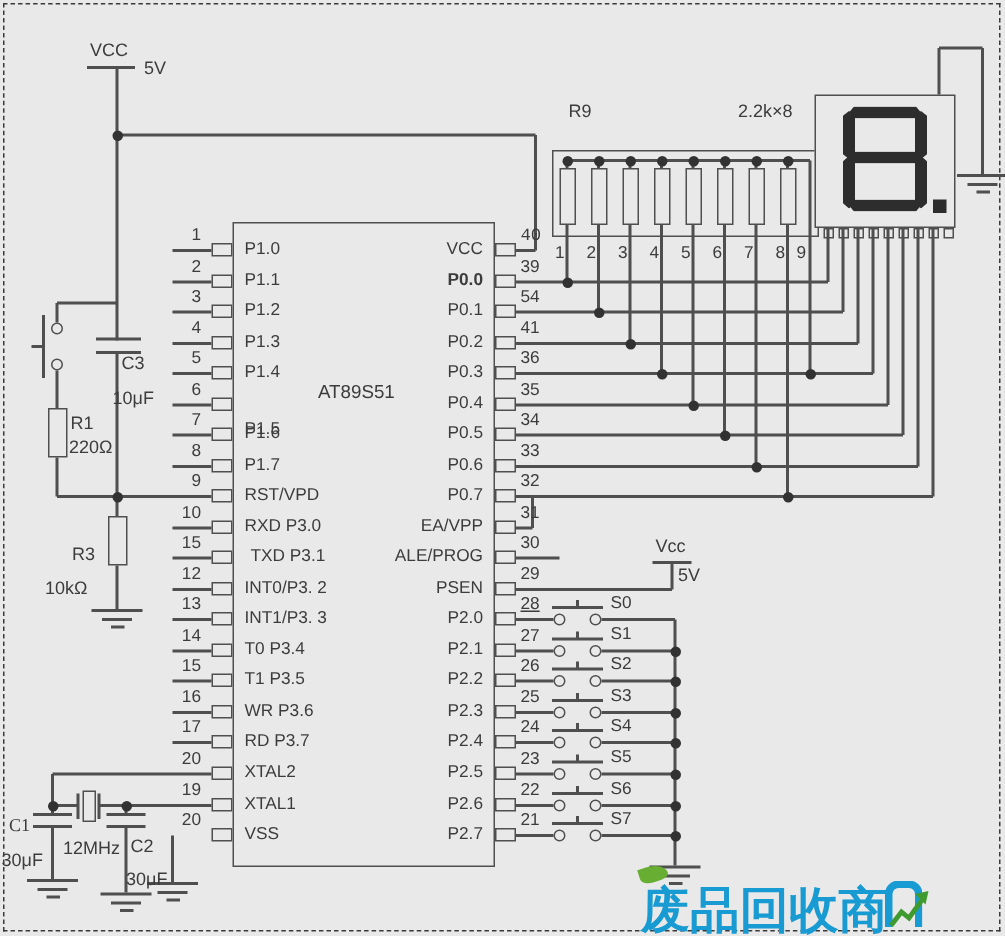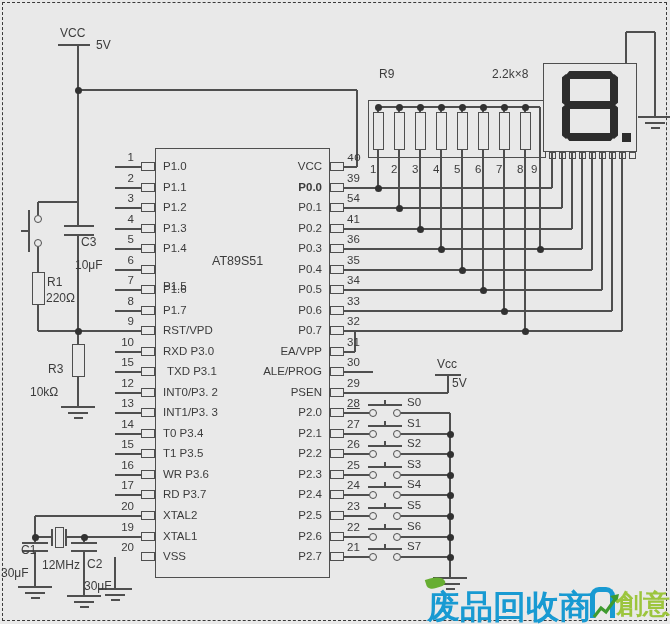--- a/index.html
+++ b/index.html
@@ -38,38 +38,37 @@
   <span class="lbl" style="left:444px;top:68px;margin-left:48px;">2.2k×8</span>
 
   <span class="lbl" style="left:212px;top:255px;font-size:12.5px;">AT89S51</span>
 
   <span class="lbl" style="left:81px;top:236px;">C3</span>
   <span class="lbl" style="left:75px;top:259px;">10μF</span>
   <span class="lbl" style="left:47px;top:276px;">R1</span>
   <span class="lbl" style="left:46px;top:292px;">220Ω</span>
   <span class="lbl" style="left:48px;top:363px;">R3</span>
   <span class="lbl" style="left:30px;top:386px;">10kΩ</span>
-  <span class="lbl" style="left:21px;top:544px;">C1</span>
+  <span class="lbl" style="left:6px;top:544px;font-family:Liberation Serif, serif;">C1</span>
   <span class="lbl" style="left:1px;top:567px;">30μF</span>
   <span class="lbl" style="left:42px;top:559px;">12MHz</span>
   <span class="lbl" style="left:87px;top:558px;">C2</span>
   <span class="lbl" style="left:84px;top:580px;">30μF</span>
 
   <span class="lbl" style="left:437px;top:358px;">Vcc</span>
   <span class="lbl" style="left:452px;top:377px;">5V</span>
 
   <span id="wm-leaf"></span>
   <span id="wm-main">废品回收商</span>
   <span id="wm-logo">
     <svg width="30" height="32">
       <polyline points="2,26 9,17 14,21 24,7" fill="none" stroke="#3f9b2f" stroke-width="3.2"></polyline>
       <polygon points="18,5 27,3 25,12" fill="#3f9b2f"></polygon>
     </svg>
   </span>
-  <span id="wm-accent">創意</span>
 <div class="box" style="left: 155px; top: 148px; width: 175px; height: 430px;"></div>
     <div class="box" style="left: 141px; top: 162px; width: 14px; height: 9px;"></div>
     <span class="lbl small right" style="left: 100px; top: 151px; width: 34px;">1</span>
     <span class="lbl small" style="left: 163px; top: 160px;">P1.0</span>
     <div class="wire" style="left: 115px; top: 166.25px; width: 26px; height: 1.5px;"></div>
     <div class="box" style="left: 141px; top: 183px; width: 14px; height: 9px;"></div>
     <span class="lbl small right" style="left: 100px; top: 172px; width: 34px;">2</span>
     <span class="lbl small" style="left: 163px; top: 181px;">P1.1</span>
     <div class="wire" style="left: 115px; top: 187.25px; width: 26px; height: 1.5px;"></div>
     <div class="box" style="left: 141px; top: 203px; width: 14px; height: 9px;"></div>

